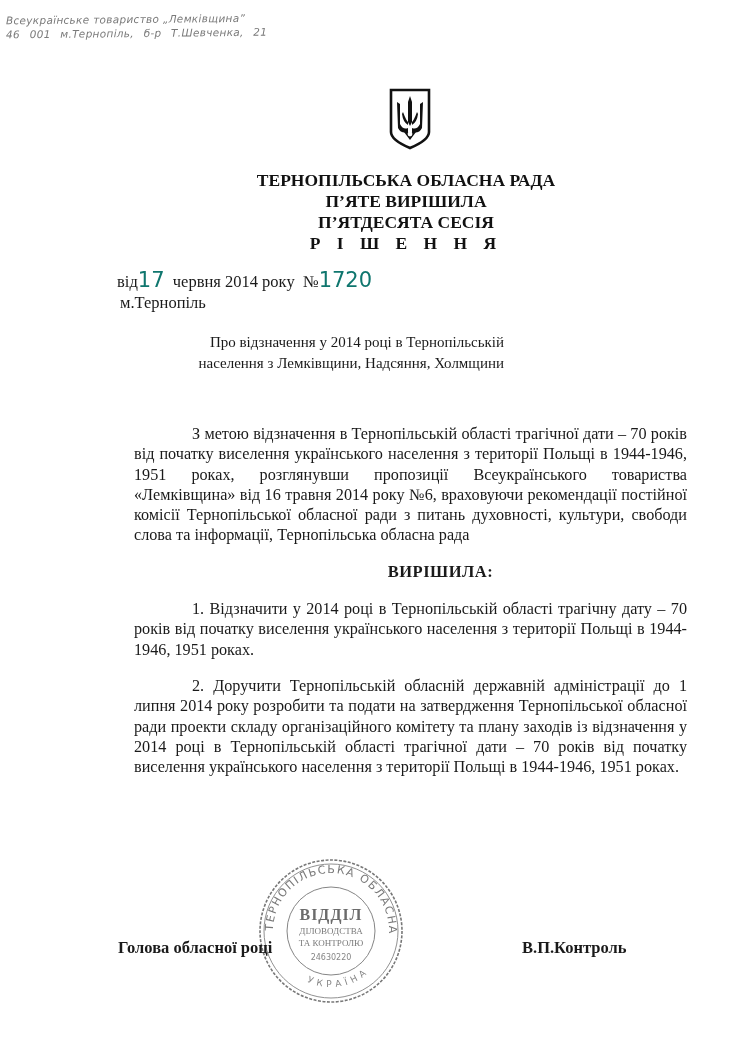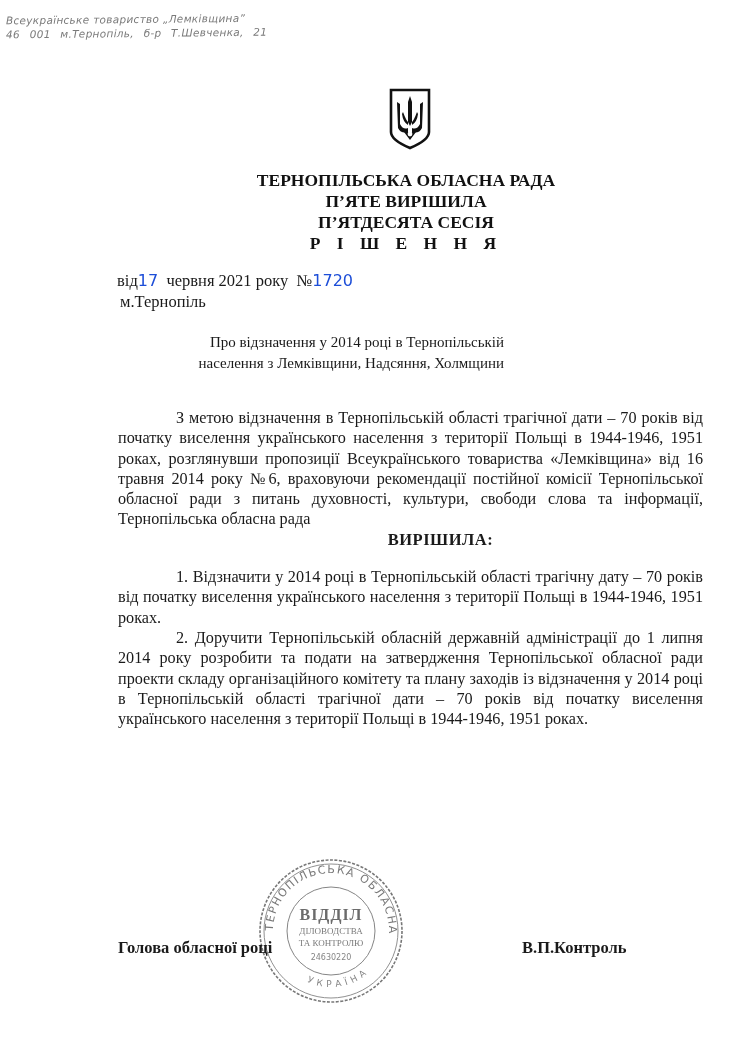--- a/index.html
+++ b/index.html
@@ -35,36 +35,36 @@
       line-height: 21px;
       color: #111;
     }
     .heading .spaced { letter-spacing: 6px; }
     .dateline {
       position: absolute; left: 117px; top: 270px;
       font-size: 16.5px; line-height: 21px;
     }
     .dateline .hw {
       font-family: "DejaVu Sans", sans-serif;
-      font-size: 16px;
-      color: #1d4ed8;
+      font-size: 21px;
+      color: #0f766e;
     }
     .dateline .row2 { padding-left: 3px; }
     .subject {
       position: absolute; left: 124px; top: 332px;
       font-size: 15px; line-height: 20.5px;
       width: 380px;
       text-align: right;
     }
     .body {
       position: absolute; left: 118px; width: 585px; top: 408px;
       font-size: 16.2px; line-height: 20.3px;
       text-align: justify;
     }
-    .body p { margin: 0; text-indent: 58px; }
+    .body p { margin: 16px; text-indent: 58px; }
     .decided {
       text-align: center; font-weight: bold; font-size: 16.5px;
       margin: 0 0 17px 60px !important; text-indent: 0 !important;
       letter-spacing: 0.5px;
     }
     .body p.item { margin-bottom: 0; }
     .signature {
       position: absolute; top: 938px; left: 118px; width: 520px;
       font-weight: bold; font-size: 16.5px;
     }
@@ -98,21 +98,21 @@
 
 <div class="heading">
   <div>ТЕРНОПІЛЬСЬКА ОБЛАСНА РАДА</div>
   <div>П’ЯТЕ ВИРІШИЛА</div>
   <div>П’ЯТДЕСЯТА СЕСІЯ</div>
   <div class="spaced">Р І Ш Е Н Н Я</div>
 </div>
 
 <div class="dateline">
   <div>
-    <span>від</span><span class="hw">17</span>&nbsp;&nbsp;<span>червня  2021 року</span>&nbsp;&nbsp;<span>№</span><span class="hw">1720</span>
+    <span>від</span><span class="hw">17</span>&nbsp;&nbsp;<span>червня  2014 року</span>&nbsp;&nbsp;<span>№</span><span class="hw">1720</span>
   </div>
   <div class="row2">м.Тернопіль</div>
 </div>
 
 <div class="subject">
   <div>Про відзначення у 2014 році в Тернопільській</div>
   <div>населення з Лемківщини, Надсяння, Холмщини</div>
 </div>
 
 <div class="body">

